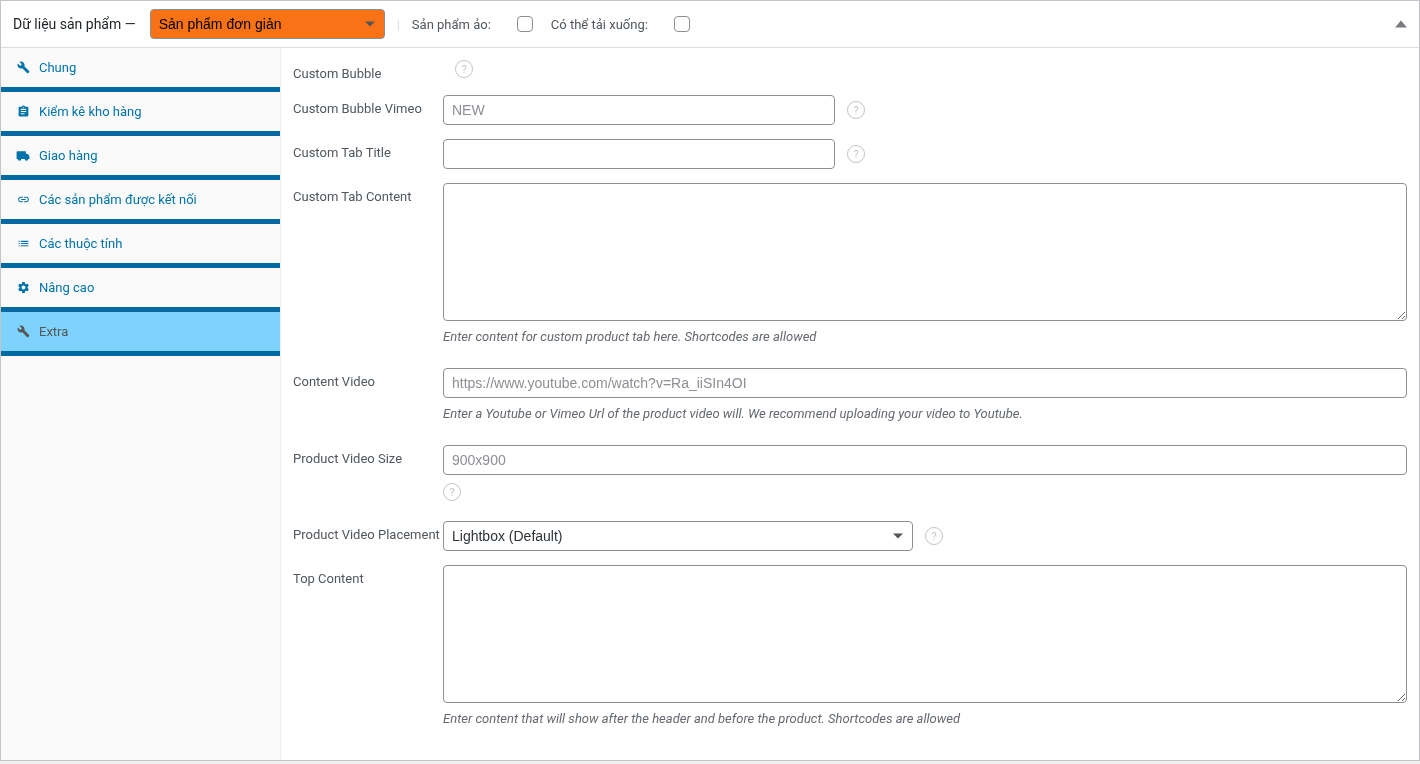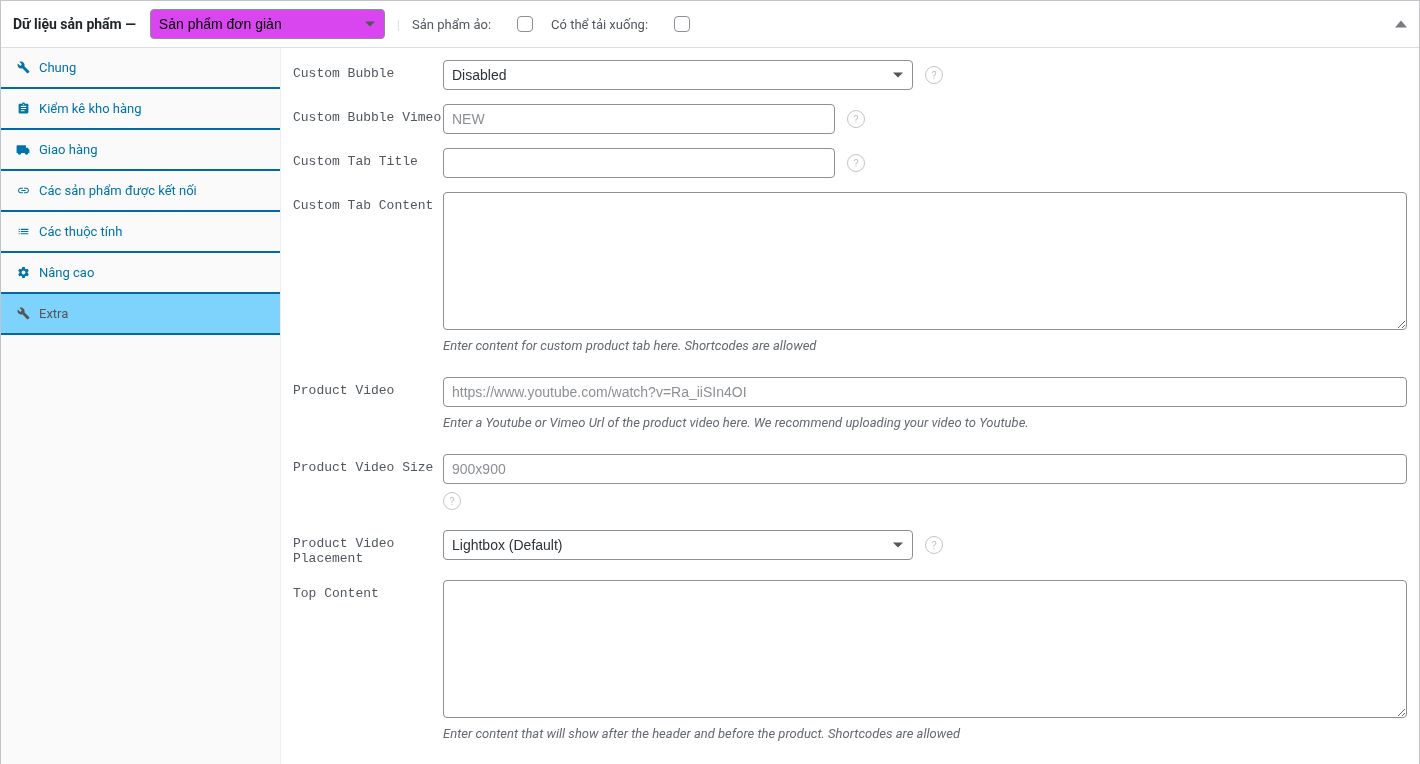--- a/index.html
+++ b/index.html
@@ -20,31 +20,31 @@
     }
     .postbox-header {
       display: flex;
       align-items: center;
       padding: 8px 12px;
       border-bottom: 1px solid #ddd;
       position: relative;
     }
     .postbox-header .title {
       font-size: 14px;
-      font-weight: 700;
+      font-weight: 400;
       color: #1d2327;
     }
     .product-type-select {
       margin-left: 8px;
       padding: 0 28px 0 8px;
       height: 30px;
       border: 1px solid #8c8f94;
       border-radius: 4px;
       font-size: 14px;
-      background: #d946ef;
+      background: #f97316;
       appearance: none;
       position: relative;
       min-width: 235px;
     }
     .select-wrapper {
       position: relative;
       display: inline-block;
       margin-left: 6px;
     }
     .select-wrapper::after {
@@ -101,21 +101,21 @@
     .wc-tabs {
       width: 280px;
       border-right: 1px solid #eee;
       background: #fafafa;
       list-style: none;
     }
     .wc-tabs li {
       display: flex;
       align-items: center;
       padding: 12px 12px 12px 14px;
-      border-bottom: 2px solid #0369a1;
+      border-bottom: 5px solid #0369a1;
       cursor: pointer;
       color: #0073aa;
       font-size: 13px;
     }
     .wc-tabs li.active {
       background: #7dd3fc;
       color: #555;
     }
     .wc-tabs li .tab-icon {
       width: 16px;
@@ -135,21 +135,20 @@
     .form-field {
       display: flex;
       align-items: flex-start;
       margin-bottom: 14px;
     }
     .form-field label.form-label {
       width: 150px;
       padding-top: 6px;
       font-size: 13px;
       color: #50575e;
-      font-family: Liberation Mono, monospace;
     }
     .form-field .field-body {
       flex: 1;
       display: flex;
       flex-direction: column;
     }
     .input-row {
       display: flex;
       align-items: center;
     }
@@ -308,25 +307,20 @@
         <span>Extra</span>
       </li>
     </ul>
 
     <div class="panel-content">
 
       <div class="form-field">
         <label class="form-label">Custom Bubble</label>
         <div class="field-body">
           <div class="input-row">
-            <span class="select-control-wrapper short">
-              <select class="input-control">
-                <option>Disabled</option>
-              </select>
-            </span>
             <span class="help-icon">?</span>
           </div>
         </div>
       </div>
 
       <div class="form-field">
         <label class="form-label">Custom Bubble Vimeo</label>
         <div class="field-body">
           <div class="input-row">
             <input type="text" class="input-control short" placeholder="NEW" style="">
@@ -347,24 +341,24 @@
 
       <div class="form-field">
         <label class="form-label">Custom Tab Content</label>
         <div class="field-body">
           <textarea class="input-control full" style=""></textarea>
           <span class="description">Enter content for custom product tab here. Shortcodes are allowed</span>
         </div>
       </div>
 
       <div class="form-field" style="margin-top:24px;">
-        <label class="form-label">Product Video</label>
+        <label class="form-label">Content Video</label>
         <div class="field-body">
           <input type="text" class="input-control full" placeholder="https://www.youtube.com/watch?v=Ra_iiSIn4OI" style="">
-          <span class="description">Enter a Youtube or Vimeo Url of the product video here. We recommend uploading your video to Youtube.</span>
+          <span class="description">Enter a Youtube or Vimeo Url of the product video will. We recommend uploading your video to Youtube.</span>
         </div>
       </div>
 
       <div class="form-field" style="margin-top:24px;">
         <label class="form-label">Product Video Size</label>
         <div class="field-body">
           <input type="text" class="input-control full" placeholder="900x900" style="">
           <span class="help-icon below">?</span>
         </div>
       </div>

